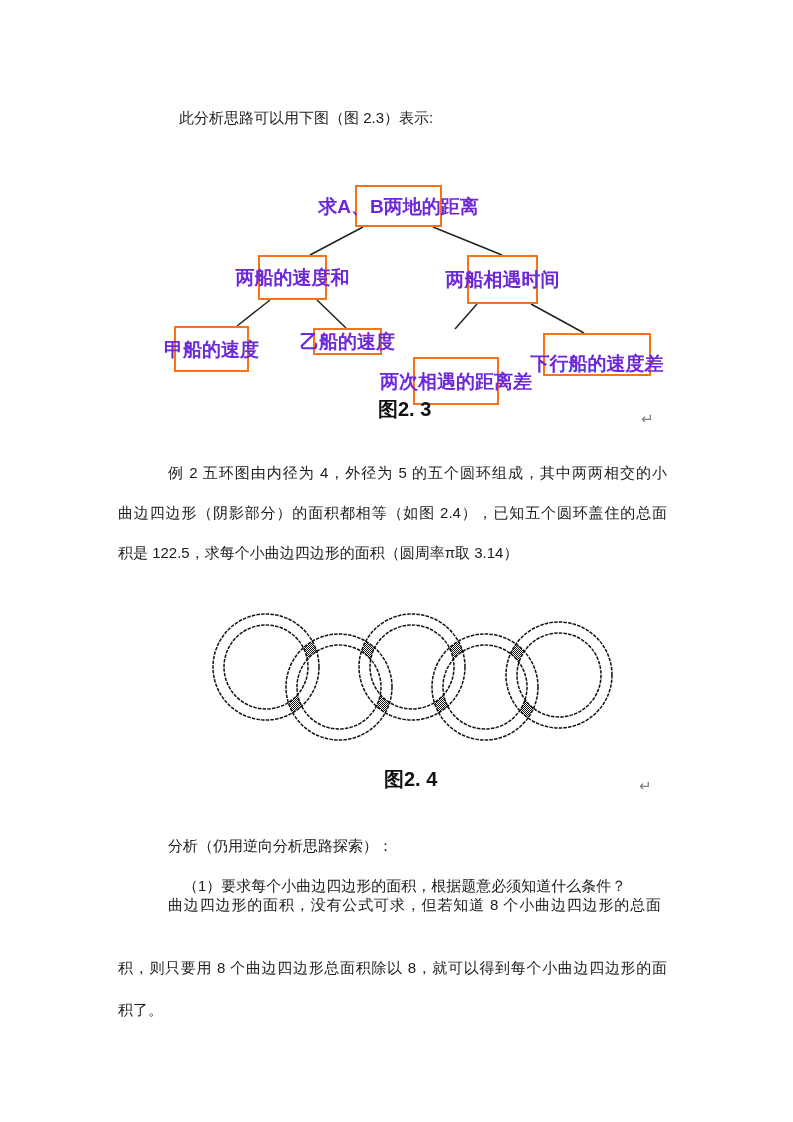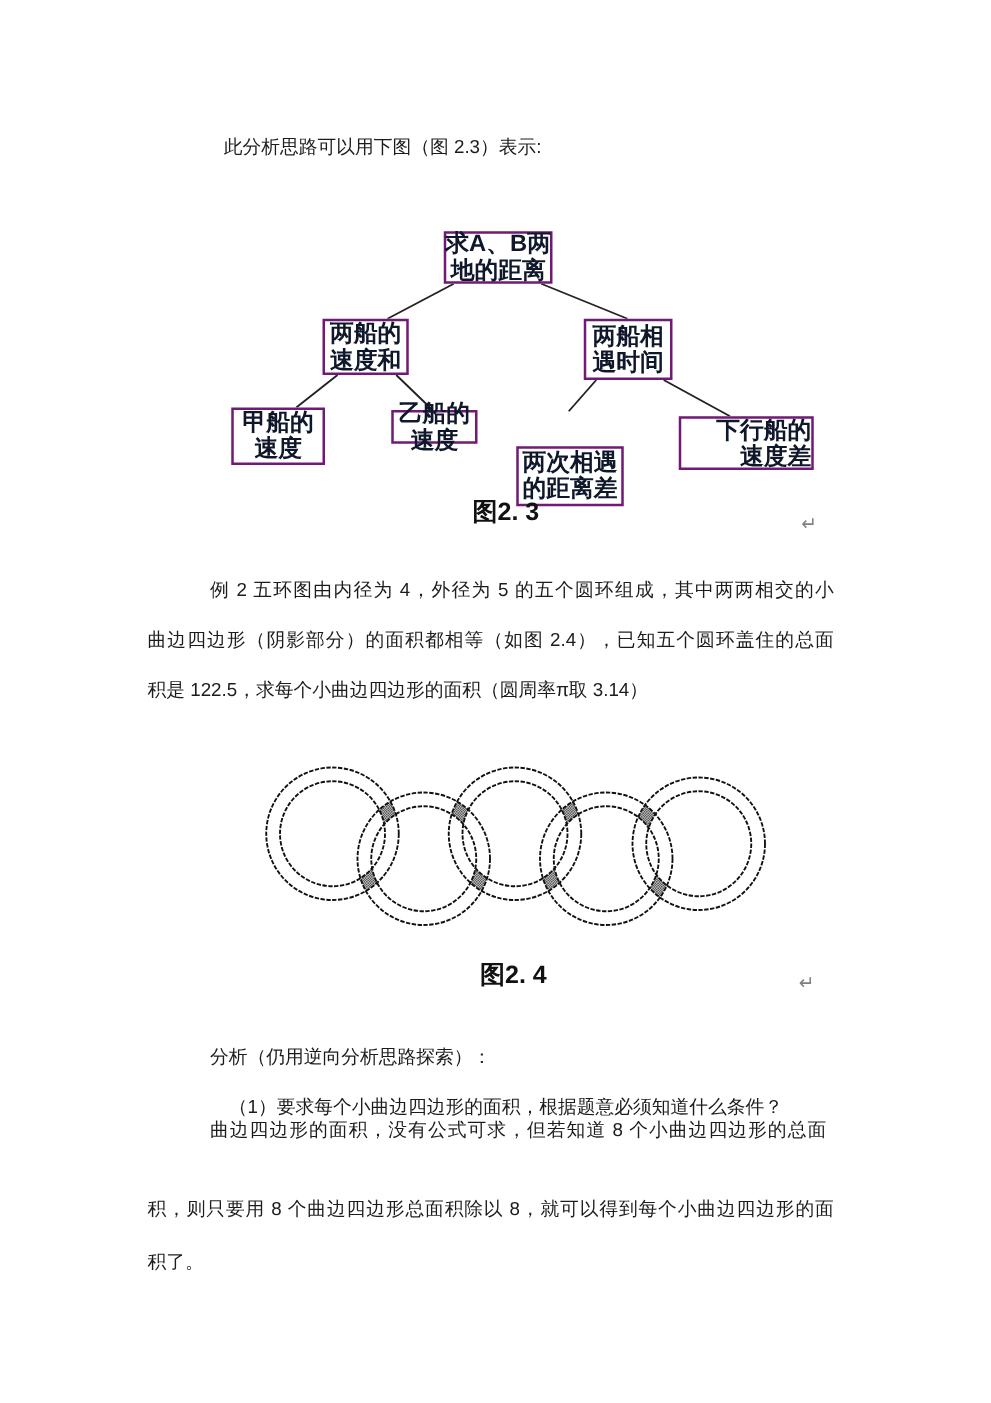--- a/index.html
+++ b/index.html
@@ -27,30 +27,30 @@
   }
   
   .fig23 {
     position: absolute;
     left: 150px; top: 178px;
     width: 510px; height: 260px;
   }
   .fig23 svg.connectors { position: absolute; left: 0; top: 0; }
   .tree-box {
     position: absolute;
-    border: 2px solid #701a75;
+    border: 2px solid #f97316;
     background: #fff;
     display: flex;
-    flex-direction: column;
+    flex-direction: row;
     align-items: center;
     justify-content: center;
     font-weight: bold;
     font-size: 19px;
     line-height: 21px;
-    color: #0f172a;
+    color: #6d28d9;
     white-space: nowrap;
     text-align: center;
   }
   .fig-caption {
     position: absolute;
     font-weight: bold;
     font-size: 20px;
     color: #111;
     white-space: nowrap;
   }
@@ -91,21 +91,21 @@
       <span>地的距离</span>
     </div>
     <div class="tree-box" style="left:108px; top:77px; width:69px; height:45px;">
       <span>两船的</span>
       <span>速度和</span>
     </div>
     <div class="tree-box" style="left:317px; top:77px; width:71px; height:49px;">
       <span>两船相</span>
       <span>遇时间</span>
     </div>
-    <div class="tree-box" style="left:35px;  top:148px; width:75px; height:46px;">
+    <div class="tree-box" style="left:24px;  top:148px; width:75px; height:46px;">
       <span>甲船的</span>
       <span>速度</span>
     </div>
     <div class="tree-box" style="left:163px; top:150px; width:69px; height:27px;">
       <span>乙船的</span>
       <span>速度</span>
     </div>
     <div class="tree-box" style="left:263px; top:151px; width:86px; height:48px;margin-top:28px;">
       <span>两次相遇</span>
       <span>的距离差</span>

